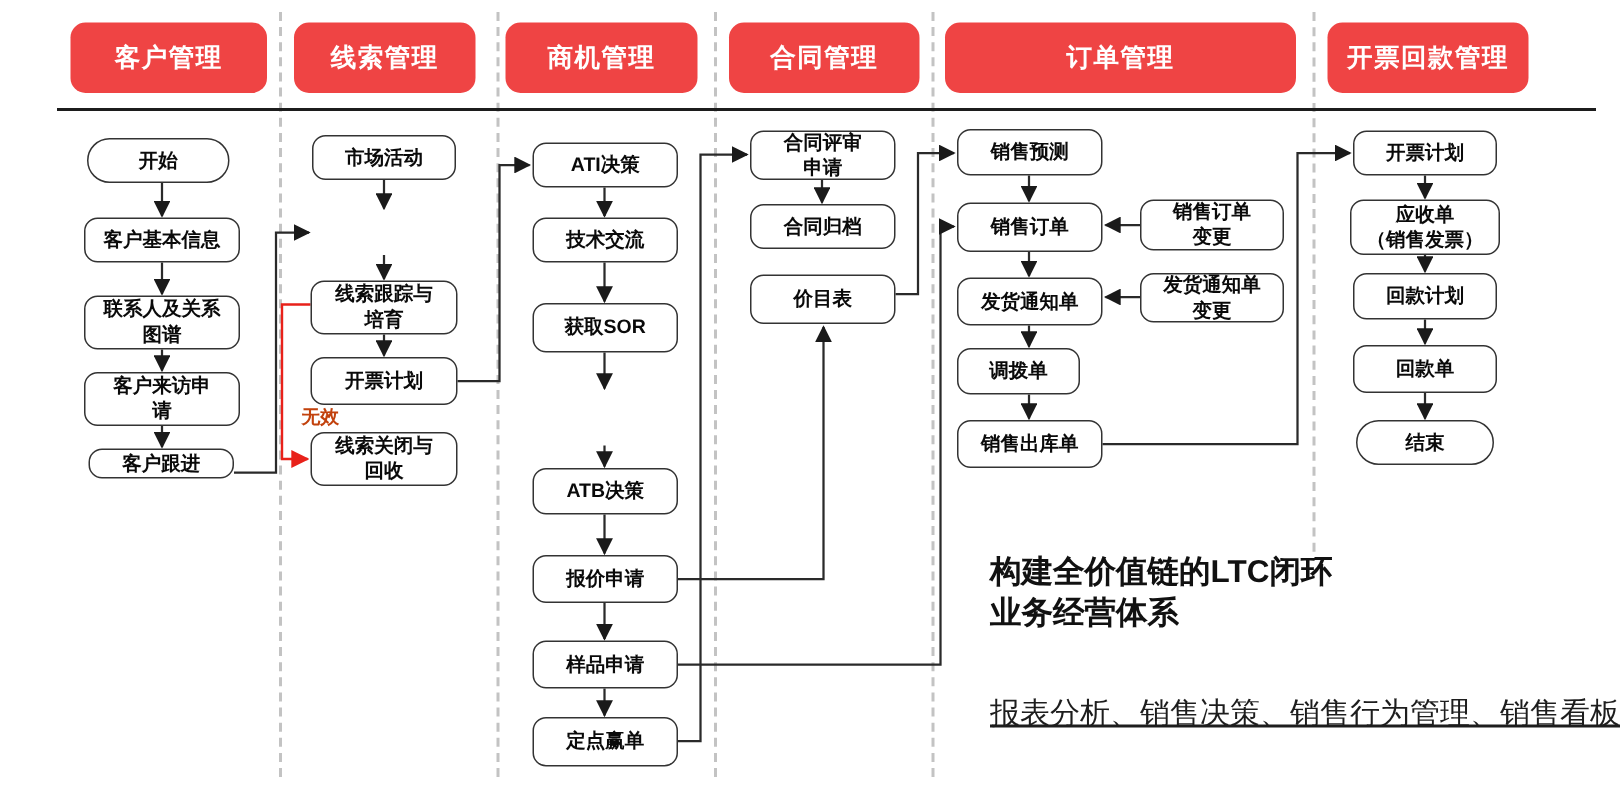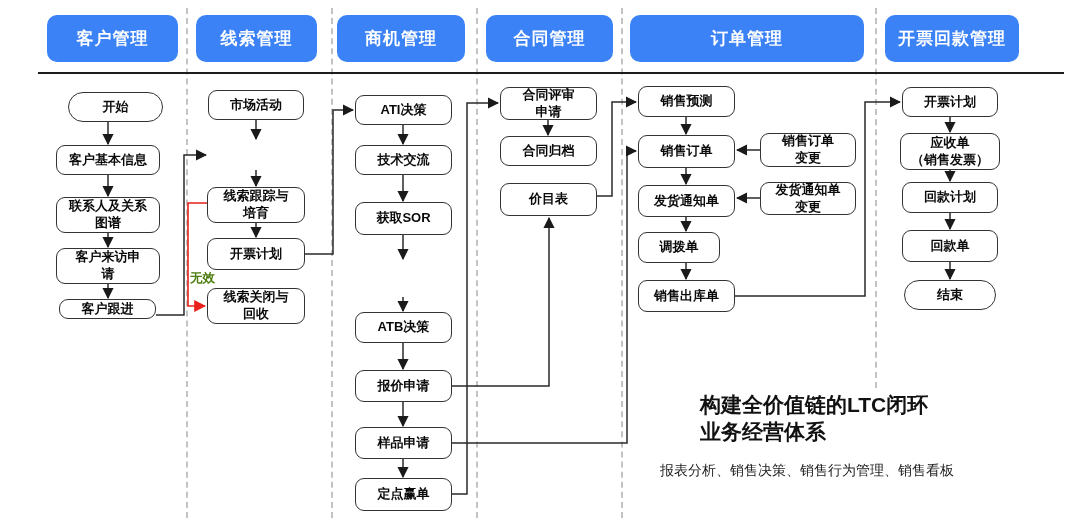--- a/index.html
+++ b/index.html
@@ -1,45 +1,45 @@
 <!DOCTYPE html>
 <html><head>
 <meta charset="utf-8">
 <style>
   html,body{margin:0;padding:0;background:#fff;}
   #canvas{
     position:relative;width:1080px;height:526px;background:#ffffff;overflow:hidden;
     font-family:"Liberation Sans","DejaVu Sans",sans-serif;
   }
   .col-header{
-    position:absolute;background:#3b82f6;color:#ffffff;border-radius:10px;
+    position:absolute;background:#ef4444;color:#ffffff;border-radius:10px;
     display:flex;align-items:center;justify-content:center;
     font-size:17px;font-weight:bold;letter-spacing:1px;z-index:3;
   }
   .hline{position:absolute;left:38px;top:72px;width:1026px;height:0;border-top:2.5px solid #1c1c1c;z-index:2;}
   .sep{position:absolute;top:8px;width:0;border-left:2px dashed #c3c3c3;z-index:0;}
   .node{
     position:absolute;background:#ffffff;border:1.6px solid #333333;border-radius:9px;
     display:flex;align-items:center;justify-content:center;text-align:center;
     font-size:13px;font-weight:600;color:#0a0a0a;line-height:1.3;
     white-space:pre-line;z-index:2;box-sizing:border-box;padding:1px 2px;
   }
   .stadium{border-radius:16px;}
   #connectors{position:absolute;left:0;top:0;z-index:1;}
   .edge{fill:none;stroke:#2a2a2a;stroke-width:1.5;}
   .edge-red{fill:none;stroke:#e8211a;stroke-width:1.6;}
   .edge-label{
-    position:absolute;font-size:12.5px;color:#4d7c0f;font-weight:600;z-index:2;
+    position:absolute;font-size:12.5px;color:#c2410c;font-weight:600;z-index:2;margin-left:11px;
   }
   .caption-title{
-    position:absolute;left:660px;top:391px;font-size:21px;font-weight:bold;color:#111111;
-    line-height:27px;white-space:pre-line;z-index:3;background:#fff;margin-left:40px;
+    position:absolute;left:660px;top:368px;font-size:21px;font-weight:bold;color:#111111;
+    line-height:27px;white-space:pre-line;z-index:3;background:#fff;
   }
   .caption-subtitle{
-    position:absolute;left:660px;top:462px;font-size:14px;color:#1d1d1d;z-index:3;background:#fff;
+    position:absolute;left:660px;top:462px;font-size:20px;color:#1d1d1d;z-index:3;background:#fff;text-decoration:underline;
   }
 </style>
 </head>
 <body>
 
 <div id="canvas">
 
   <div class="col-header" style="left:47px;top:15px;width:131px;height:47px">客户管理</div>
   <div class="col-header" style="left:196px;top:15px;width:121px;height:47px">线索管理</div>
   <div class="col-header" style="left:337px;top:15px;width:128px;height:47px">商机管理</div>
@@ -94,21 +94,21 @@
     <polyline class="edge" points="760,198 737,198" marker-end="url(#arrow)"></polyline>
     <polyline class="edge" points="735,296 865,296 865,102 900,102" marker-end="url(#arrow)"></polyline>
     <polyline class="edge" points="950,117 950,132" marker-end="url(#arrow)"></polyline>
     <polyline class="edge" points="950,170 950,181" marker-end="url(#arrow)"></polyline>
     <polyline class="edge" points="950,213 950,229" marker-end="url(#arrow)"></polyline>
     <polyline class="edge" points="950,262 950,279" marker-end="url(#arrow)"></polyline>
   </svg>
 
   <div class="edge-label" style="left:190px;top:270px">无效</div>
 
-  <div class="node stadium" style="left:68px;top:92px;width:95px;height:30px">开始</div>
+  <div class="node stadium" style="left:58px;top:92px;width:95px;height:30px">开始</div>
   <div class="node" style="left:56px;top:145px;width:104px;height:30px">客户基本信息</div>
   <div class="node" style="left:56px;top:197px;width:104px;height:36px">联系人及关系
 图谱</div>
   <div class="node" style="left:56px;top:248px;width:104px;height:36px">客户来访申
 请</div>
   <div class="node" style="left:59px;top:299px;width:97px;height:20px">客户跟进</div>
 
   <div class="node" style="left:208px;top:90px;width:96px;height:30px">市场活动</div>
   <div class="node" style="left:207px;top:187px;width:98px;height:36px">线索跟踪与
 培育</div>

